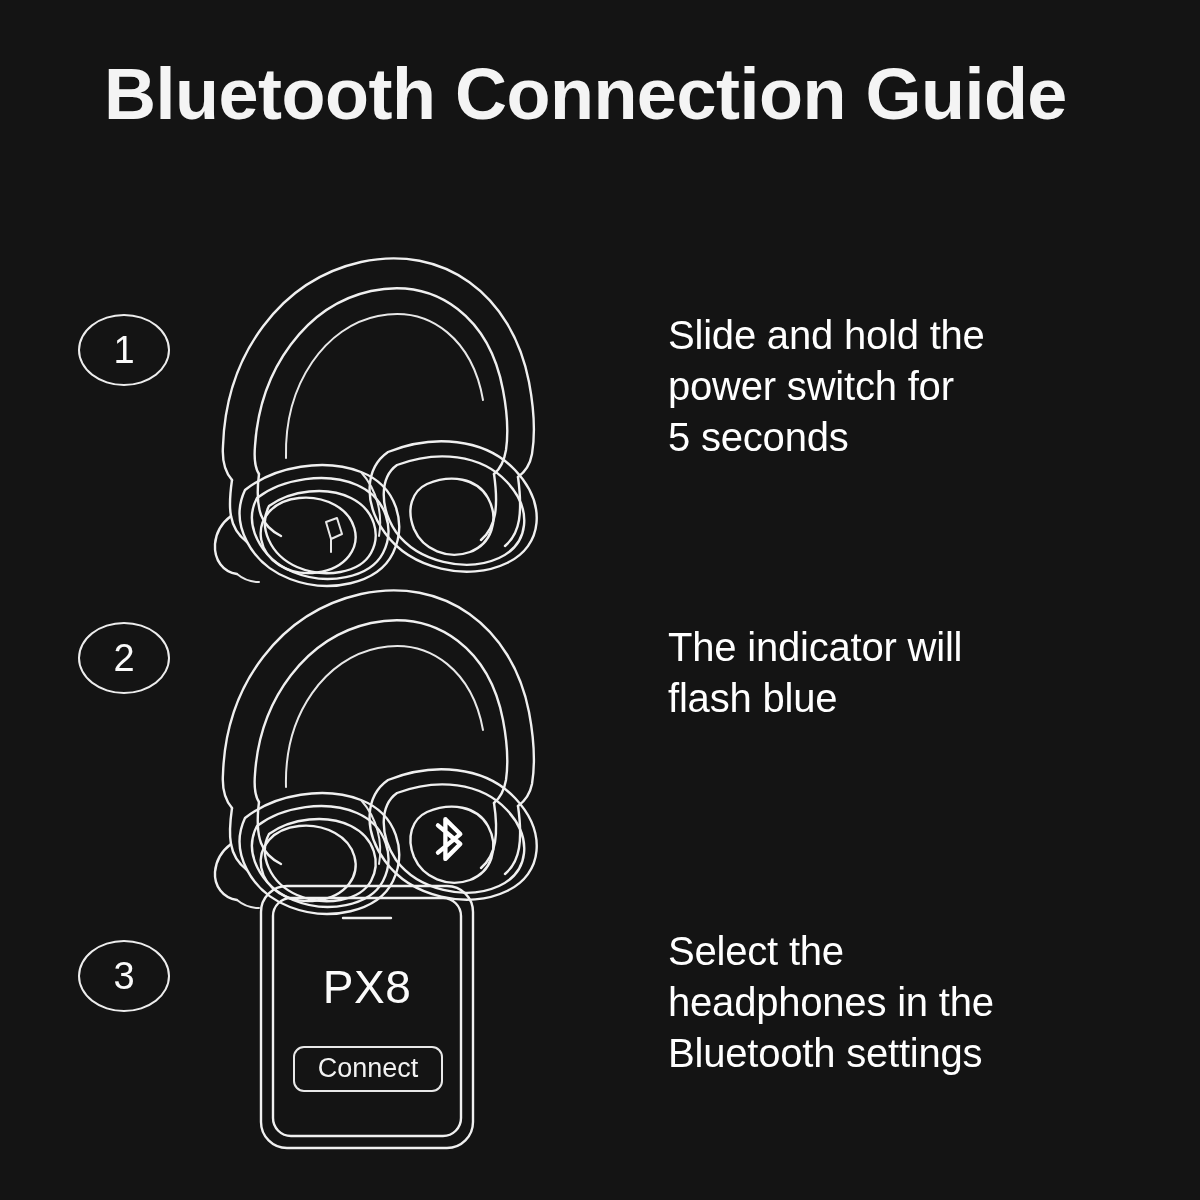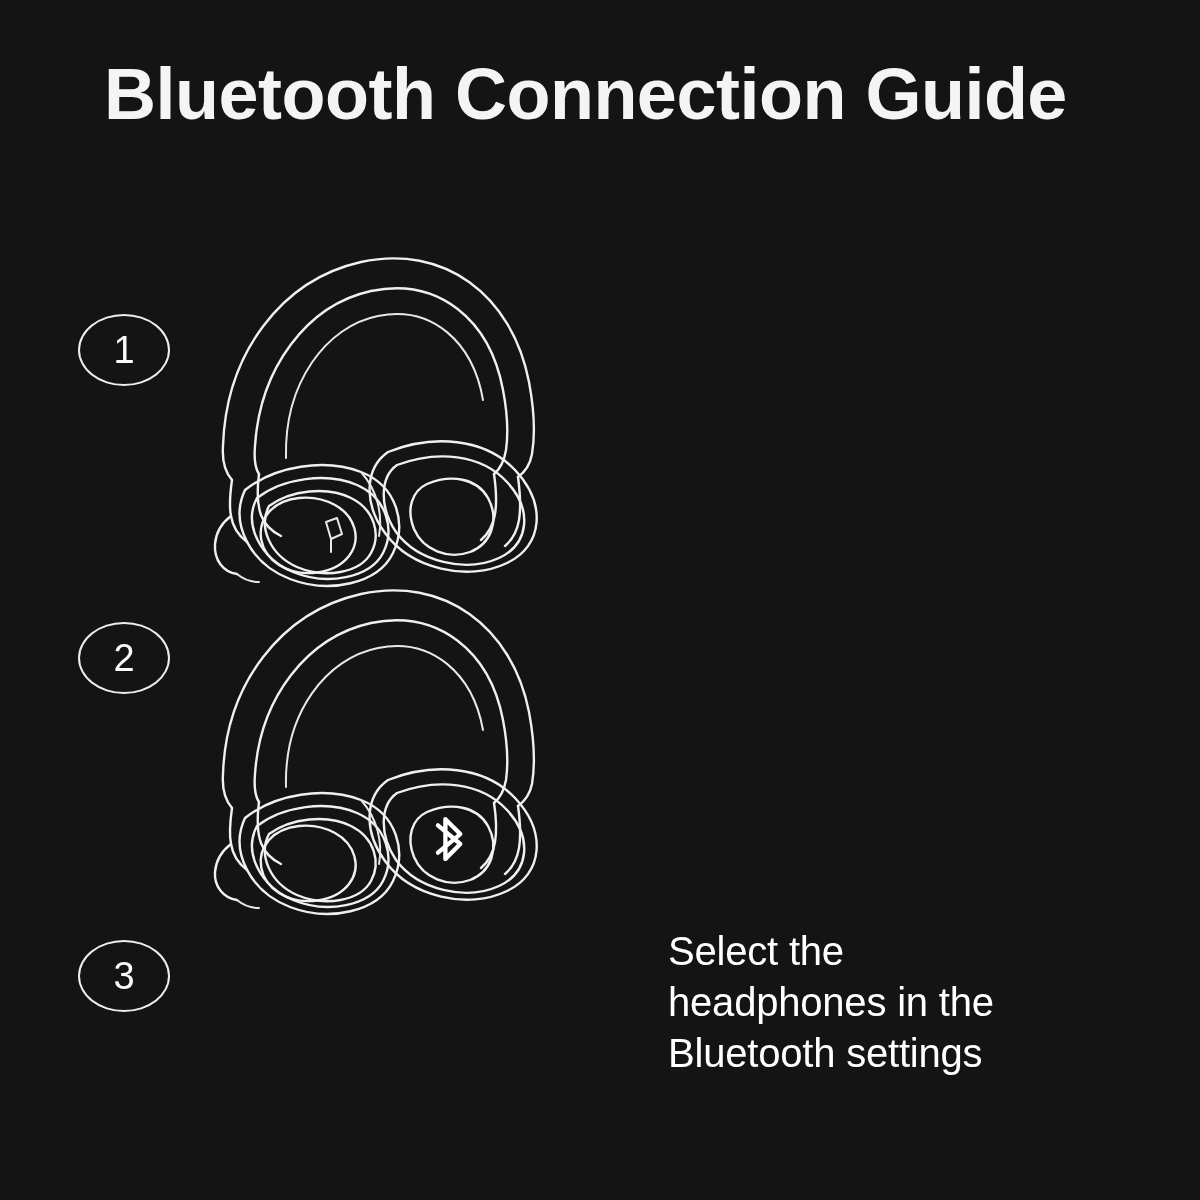--- a/index.html
+++ b/index.html
@@ -210,20 +210,23 @@
         <path class="ln-thin" d="M176 250 C192 268 198 292 194 314"></path>
         <path class="ln-thin" d="M52 352 C58 357 66 360 74 360"></path>
 
         <g>
           <path class="ln-thin" d="M141 300 L152 296 L157 312 L146 317 Z"></path>
           <path class="ln-thin" d="M146 317 L146 330"></path>
         </g>
       </svg>
     </div>
 
+    <div class="desc">Slide and hold the
+power switch for
+5 seconds</div>
   </div>
 
   <div class="step" id="step-2">
 
     <div class="badge">2</div>
 
     <div class="art">
       <svg viewBox="0 0 390 330" preserveAspectRatio="xMidYMid meet">
 
         <path class="ln" d="M47 248 C40 240 37 228 38 214
@@ -284,25 +287,42 @@
                             C85 323 73 295 84 274 Z"></path>
         <path class="ln" d="M84 280 C70 296 74 320 94 333
                             C116 347 150 342 164 324
                             C177 307 170 284 150 273
                             C128 261 98 264 84 280 Z"></path>
         <path class="ln-thin" d="M176 240 C192 258 198 282 194 304"></path>
         <path class="ln-thin" d="M52 340 C58 345 66 348 74 348"></path>
       </svg>
     </div>
 
+    <div class="desc">The indicator will
+flash blue</div>
   </div>
 
   <div class="step" id="step-3">
 
     <div class="badge">3</div>
 
+    <div class="art">
+      <svg viewBox="0 0 390 290" preserveAspectRatio="xMidYMid meet">
+
+        <rect class="ln" x="76" y="8" width="212" height="262" rx="26" ry="26"></rect>
+
+        <rect class="ln" x="88" y="20" width="188" height="238" rx="18" ry="18"></rect>
+
+        <path class="ln" d="M158 40 L206 40" stroke-width="5"></path>
+
+        <text class="phone-label" x="182" y="125" text-anchor="middle">PX8</text>
+
+        <rect class="ln-thin" x="109" y="169" width="148" height="44" rx="10" ry="10"></rect>
+        <text class="btn-label" x="183" y="199" text-anchor="middle">Connect</text>
+      </svg>
+    </div>
 
     <div class="desc">Select the
 headphones in the
 Bluetooth settings</div>
   </div>
 
 </div>
 
 </body></html>

